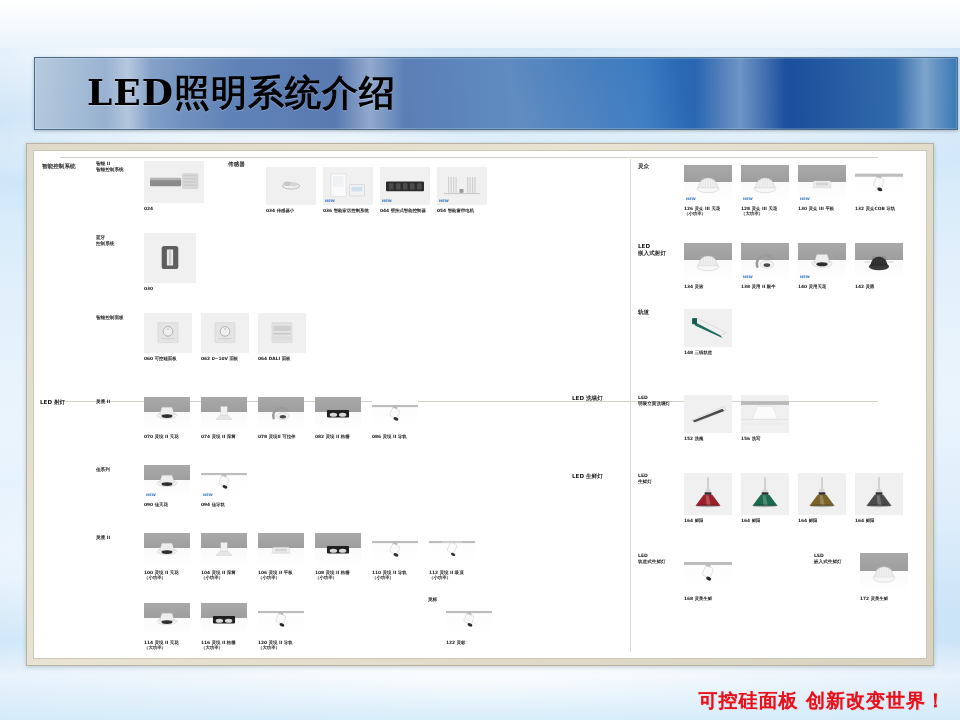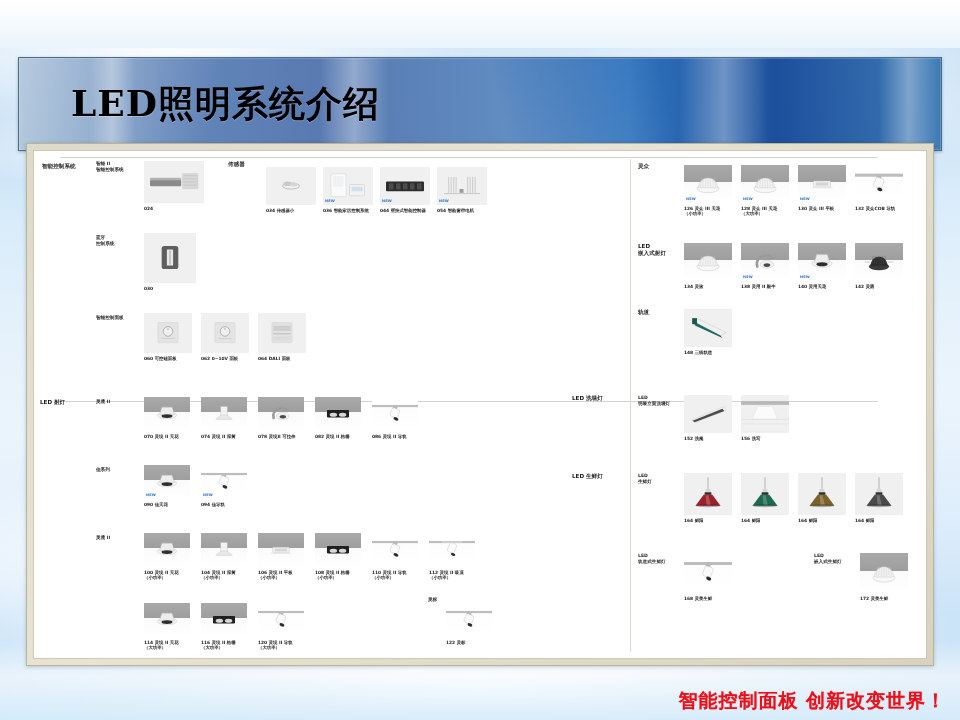--- a/index.html
+++ b/index.html
@@ -24,21 +24,21 @@
   .cloudband{position:absolute;pointer-events:none;}
   .cb1{left:0;top:0;width:960px;height:48px;
        background:linear-gradient(180deg,#ffffff 0%,#f3f9fd 60%,#e9f3fb 100%);}
   .cb2{left:0;top:120px;width:960px;height:60px;
        background:radial-gradient(ellipse 60% 100% at 30% 50%,rgba(255,255,255,.85),rgba(255,255,255,0) 70%);}
   .cb3{left:0;top:640px;width:960px;height:80px;
        background:linear-gradient(180deg,rgba(255,255,255,0) 0%,rgba(255,255,255,.55) 45%,rgba(214,236,250,.9) 100%);}
 
   
   #title-bar{
-    position:absolute;left:18px;top:57px;width:924px;height:94px;
+    position:absolute;left:34px;top:57px;width:924px;height:73px;
     border:1px solid #4a6d8c;
     box-sizing:border-box;
     background:
       linear-gradient(102deg,rgba(255,255,255,.42) 0%,rgba(255,255,255,0) 22%),
       linear-gradient(76deg,rgba(255,255,255,.30) 52%,rgba(255,255,255,0) 70%),
       linear-gradient(88deg,#4e7fae 0%,#20539c 16%,#0f3f8f 34%,#1b5aa6 52%,#2f73bd 66%,#1c4f9c 82%,#3f7cb6 100%);
     box-shadow:inset 0 0 0 1px rgba(255,255,255,.18), 0 1px 3px rgba(0,0,0,.25);
     display:flex;align-items:center;text-align:right;
   }
   #title-bar .streak{
@@ -677,15 +677,15 @@
                 <line x1="28.32" y1="13.600000000000001" x2="29.28" y2="23.2" stroke="#cdcdcd" stroke-width="0.35"></line>
                 <line x1="30.48" y1="13.600000000000001" x2="31.92" y2="23.2" stroke="#cdcdcd" stroke-width="0.35"></line>
               </svg>
             </div>
             <div style="position: absolute; left: 0px; top: 43px; width: 56px; font-size: 4.4px; line-height: 5.2px; color: rgb(29, 29, 29); font-weight: bold; white-space: pre-line;">172 灵美生鲜</div>
           </div>
         </div>
     </div>
   </div>
 
-  <div id="footer-slogan">智能控制面板 创新改变世界！</div>
+  <div id="footer-slogan">可控硅面板 创新改变世界！</div>
 
 </div>
 
 </body></html>

